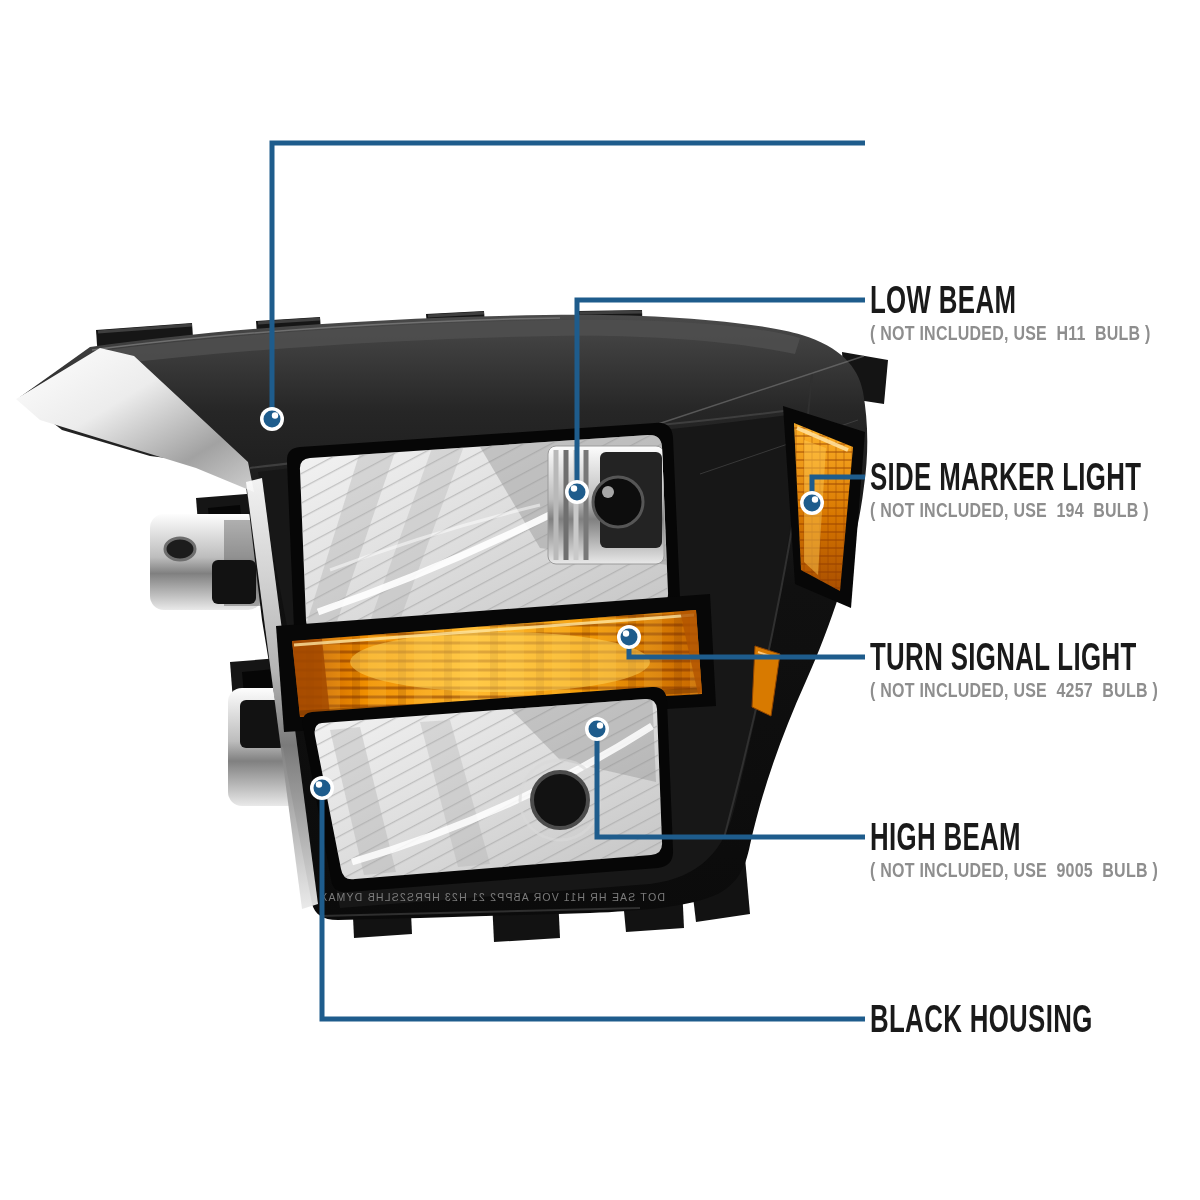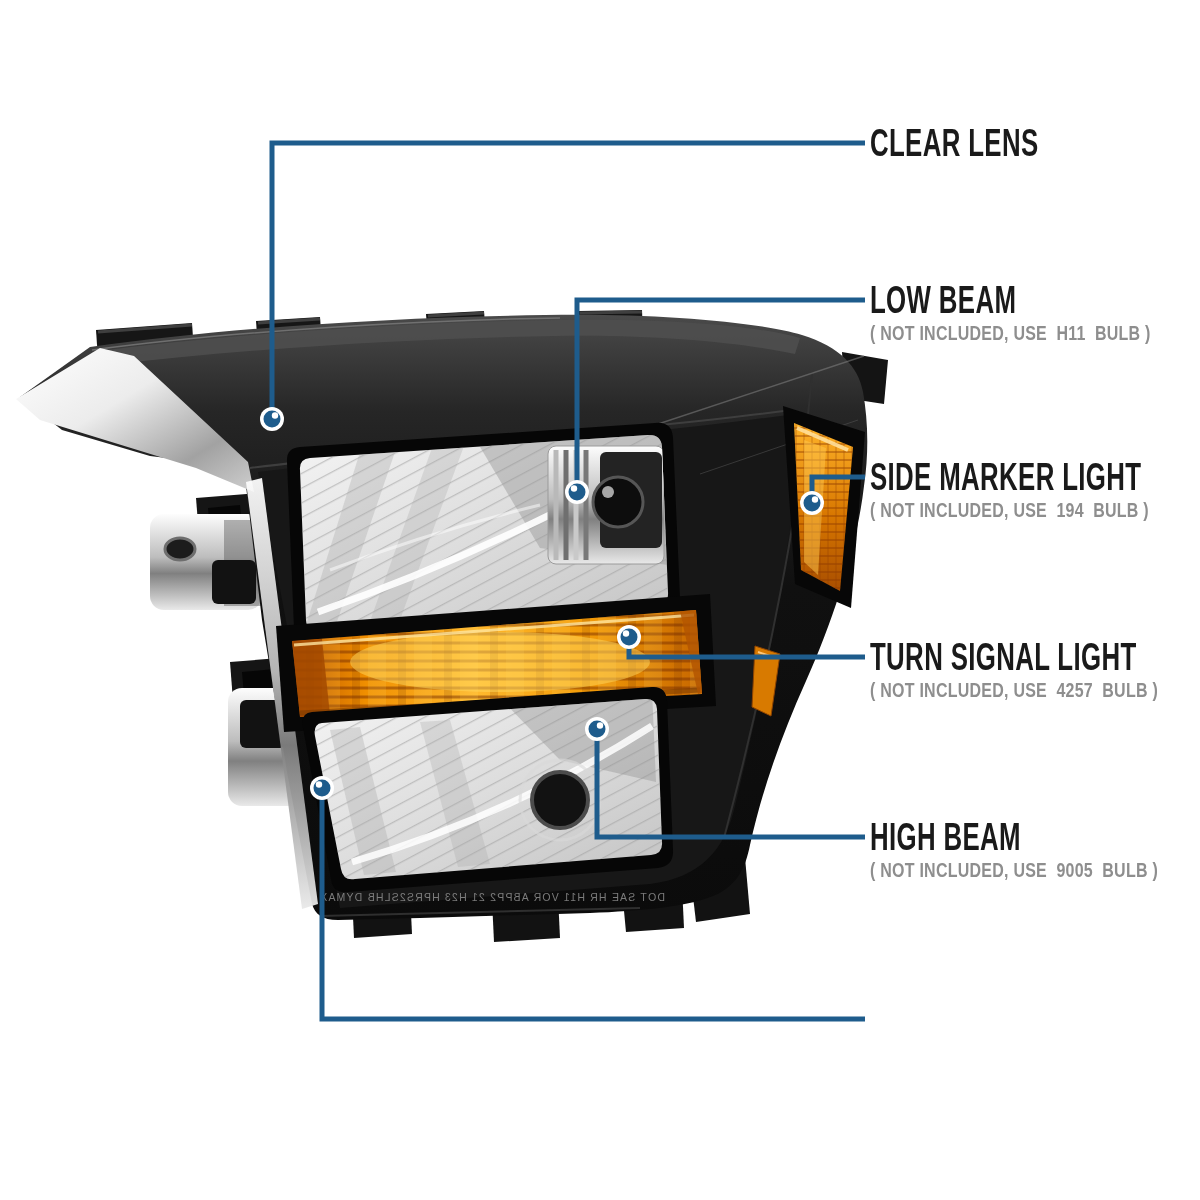--- a/index.html
+++ b/index.html
@@ -273,23 +273,20 @@
           <circle cx="3" cy="-3.5" r="3.2" fill="#ffffff"></circle>
     </g>
     <g transform="translate(322,788)">
       <circle r="12" fill="#ffffff"></circle>
           <circle r="8.5" fill="#1E5C8C"></circle>
           <circle cx="-3" cy="-3.5" r="3.2" fill="#ffffff"></circle>
     </g>
   </g>
 </svg>
 
-  <div class="callout" style="top:124px">
-    <div class="c-title">CLEAR LENS</div>
-  </div>
 
   <div class="callout" style="top:281px">
     <div class="c-title">LOW BEAM</div>
     <div class="c-note">( NOT INCLUDED, USE  H11  BULB )</div>
   </div>
 
   <div class="callout" style="top:458px">
     <div class="c-title">SIDE MARKER LIGHT</div>
     <div class="c-note">( NOT INCLUDED, USE  194  BULB )</div>
   </div>
@@ -297,14 +294,17 @@
   <div class="callout" style="top:638px">
     <div class="c-title">TURN SIGNAL LIGHT</div>
     <div class="c-note">( NOT INCLUDED, USE  4257  BULB )</div>
   </div>
 
   <div class="callout" style="top:818px">
     <div class="c-title">HIGH BEAM</div>
     <div class="c-note">( NOT INCLUDED, USE  9005  BULB )</div>
   </div>
 
+  <div class="callout" style="top:1000px">
+    <div class="c-title">BLACK HOUSING</div>
+  </div>
 
 </div>
 
 </body></html>

